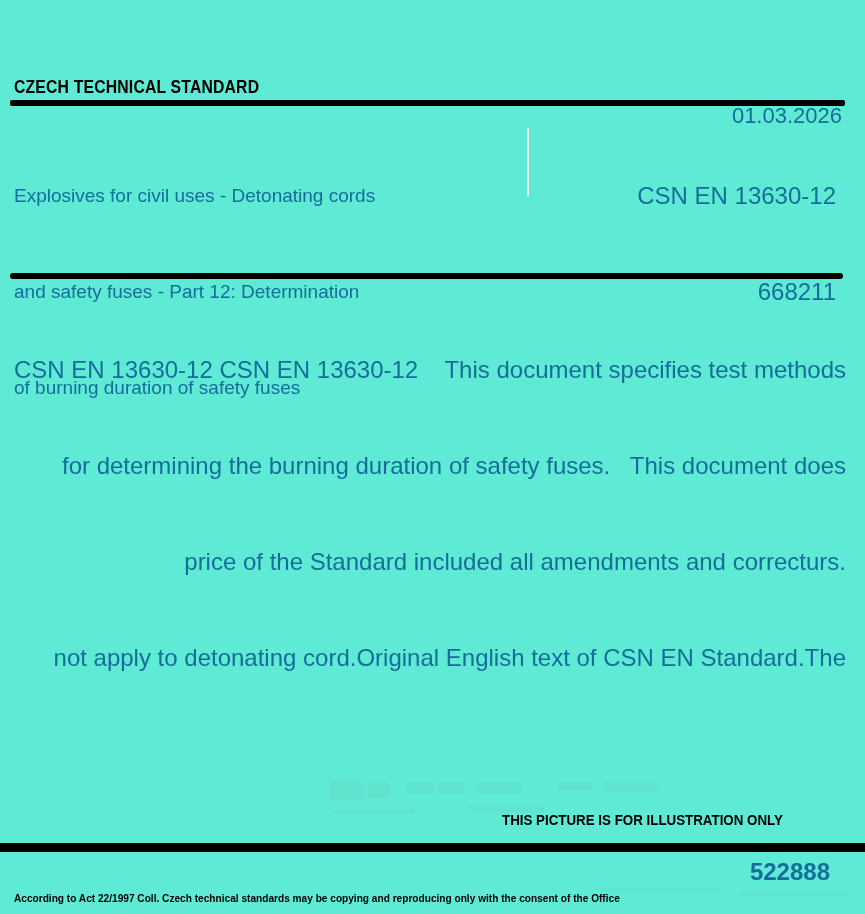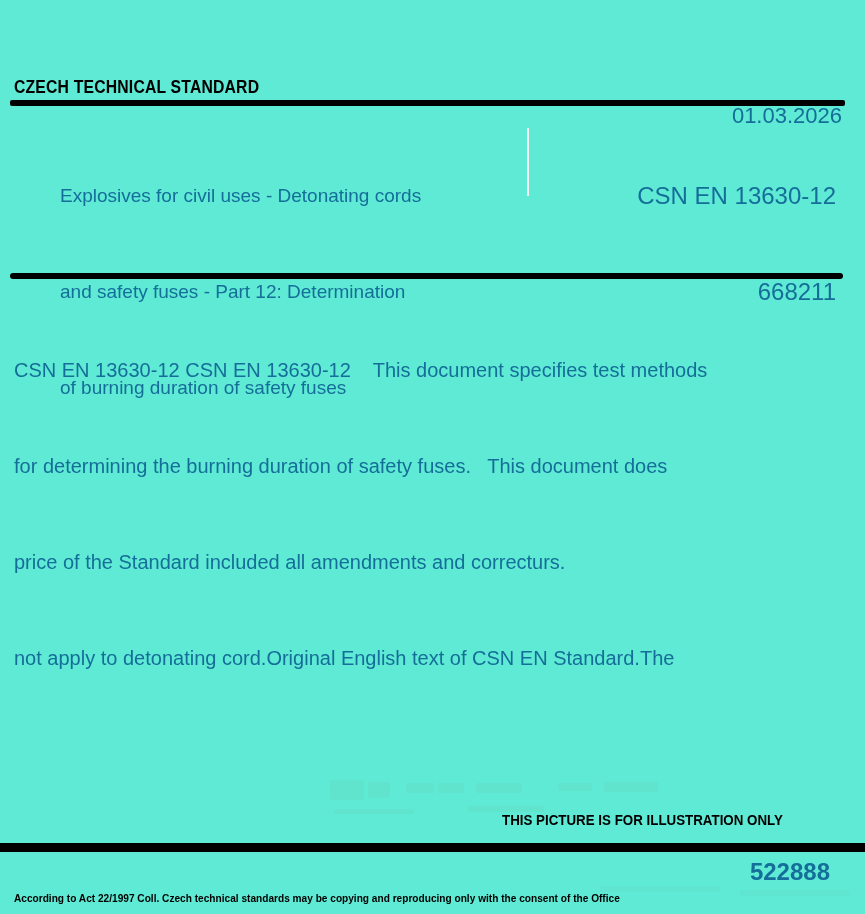--- a/index.html
+++ b/index.html
@@ -50,21 +50,20 @@
 
   
   .title-block {
     position: absolute;
     left: 14px;
     top: 116px;
     font-size: 19px;
     line-height: 32px;
     color: #156e99;
     white-space: pre;
-    margin-left: 46px;
   }
   .code-block {
     position: absolute;
     right: 29px;
     top: 116px;
     font-size: 24px;
     line-height: 32px;
     color: #156e99;
     text-align: right;
     white-space: pre;
@@ -87,24 +86,25 @@
     height: 6px;
     background: #000;
     border-radius: 3px;
   }
 
   
   .abstract {
     position: absolute;
     left: 14px;
     top: 290px;
-    font-size: 20px;
+    font-size: 24px;
     line-height: 32px;
     color: #156e99;
     white-space: pre;
+    text-align: right;
   }
 
   
   .smudge {
     position: absolute;
     background: #8a8a7a;
     opacity: 0.06;
     border-radius: 2px;
   }
   .s1 { left: 330px; top: 780px; width: 34px; height: 20px; }

